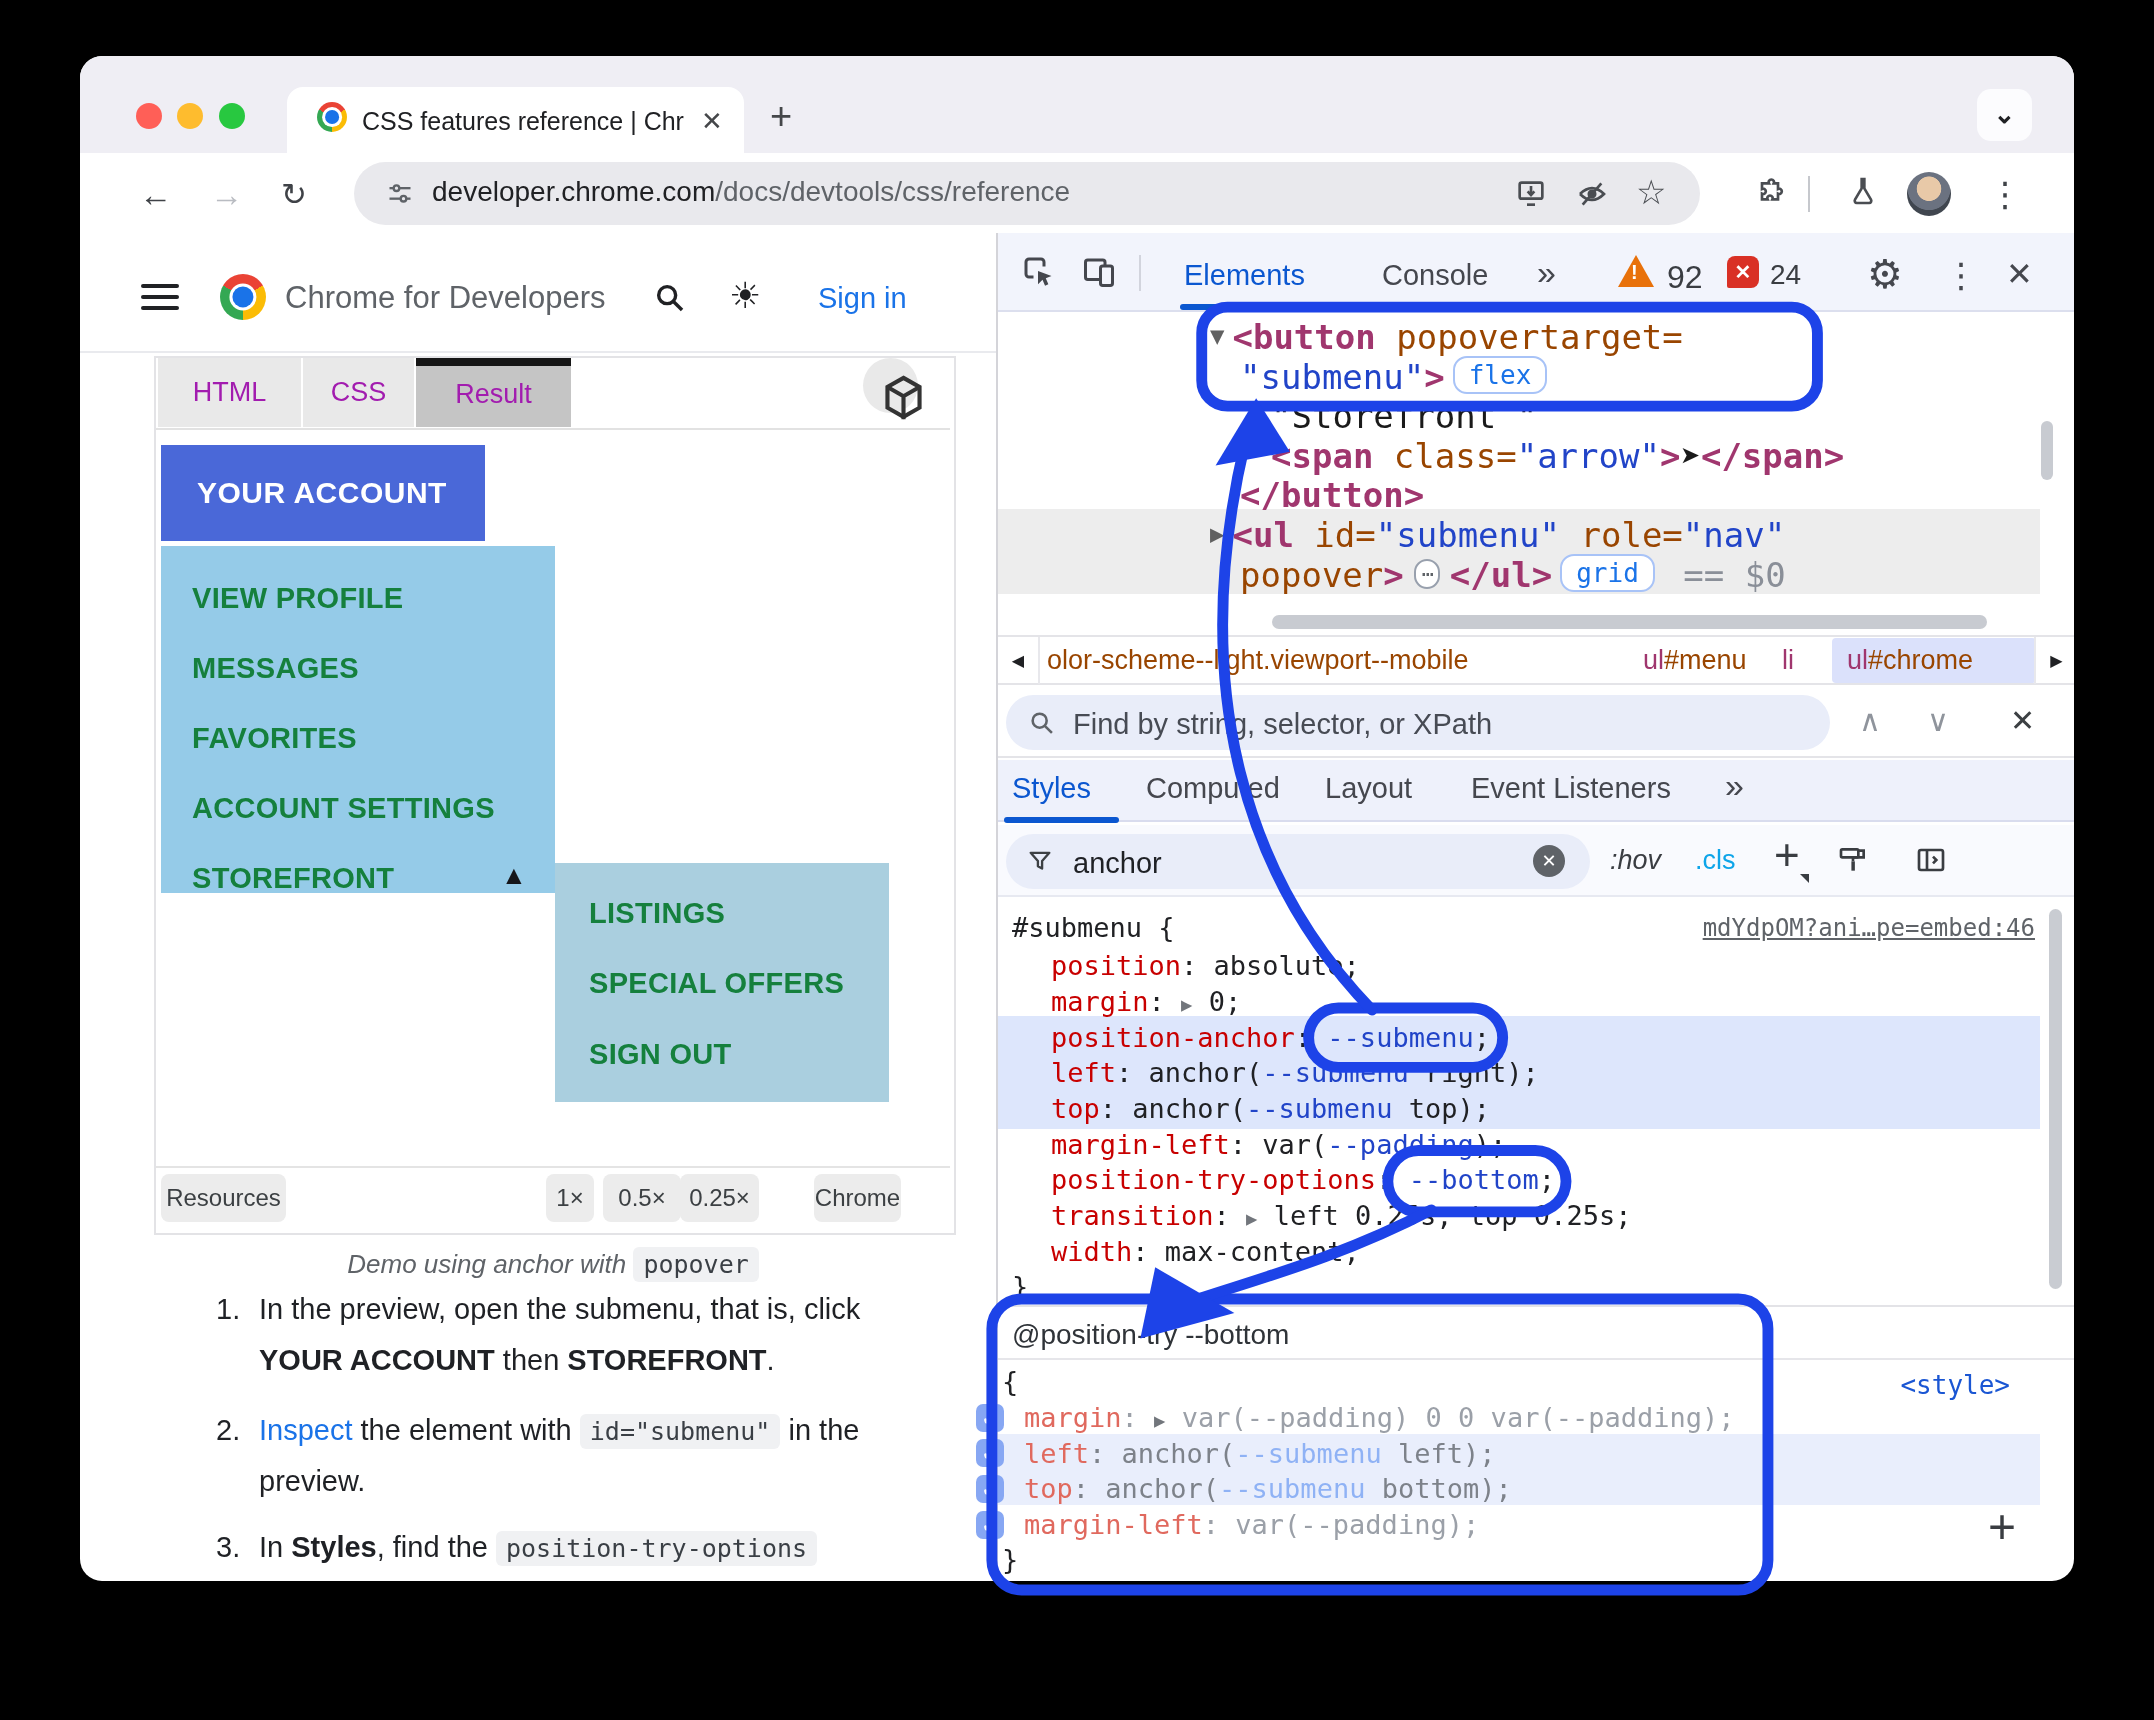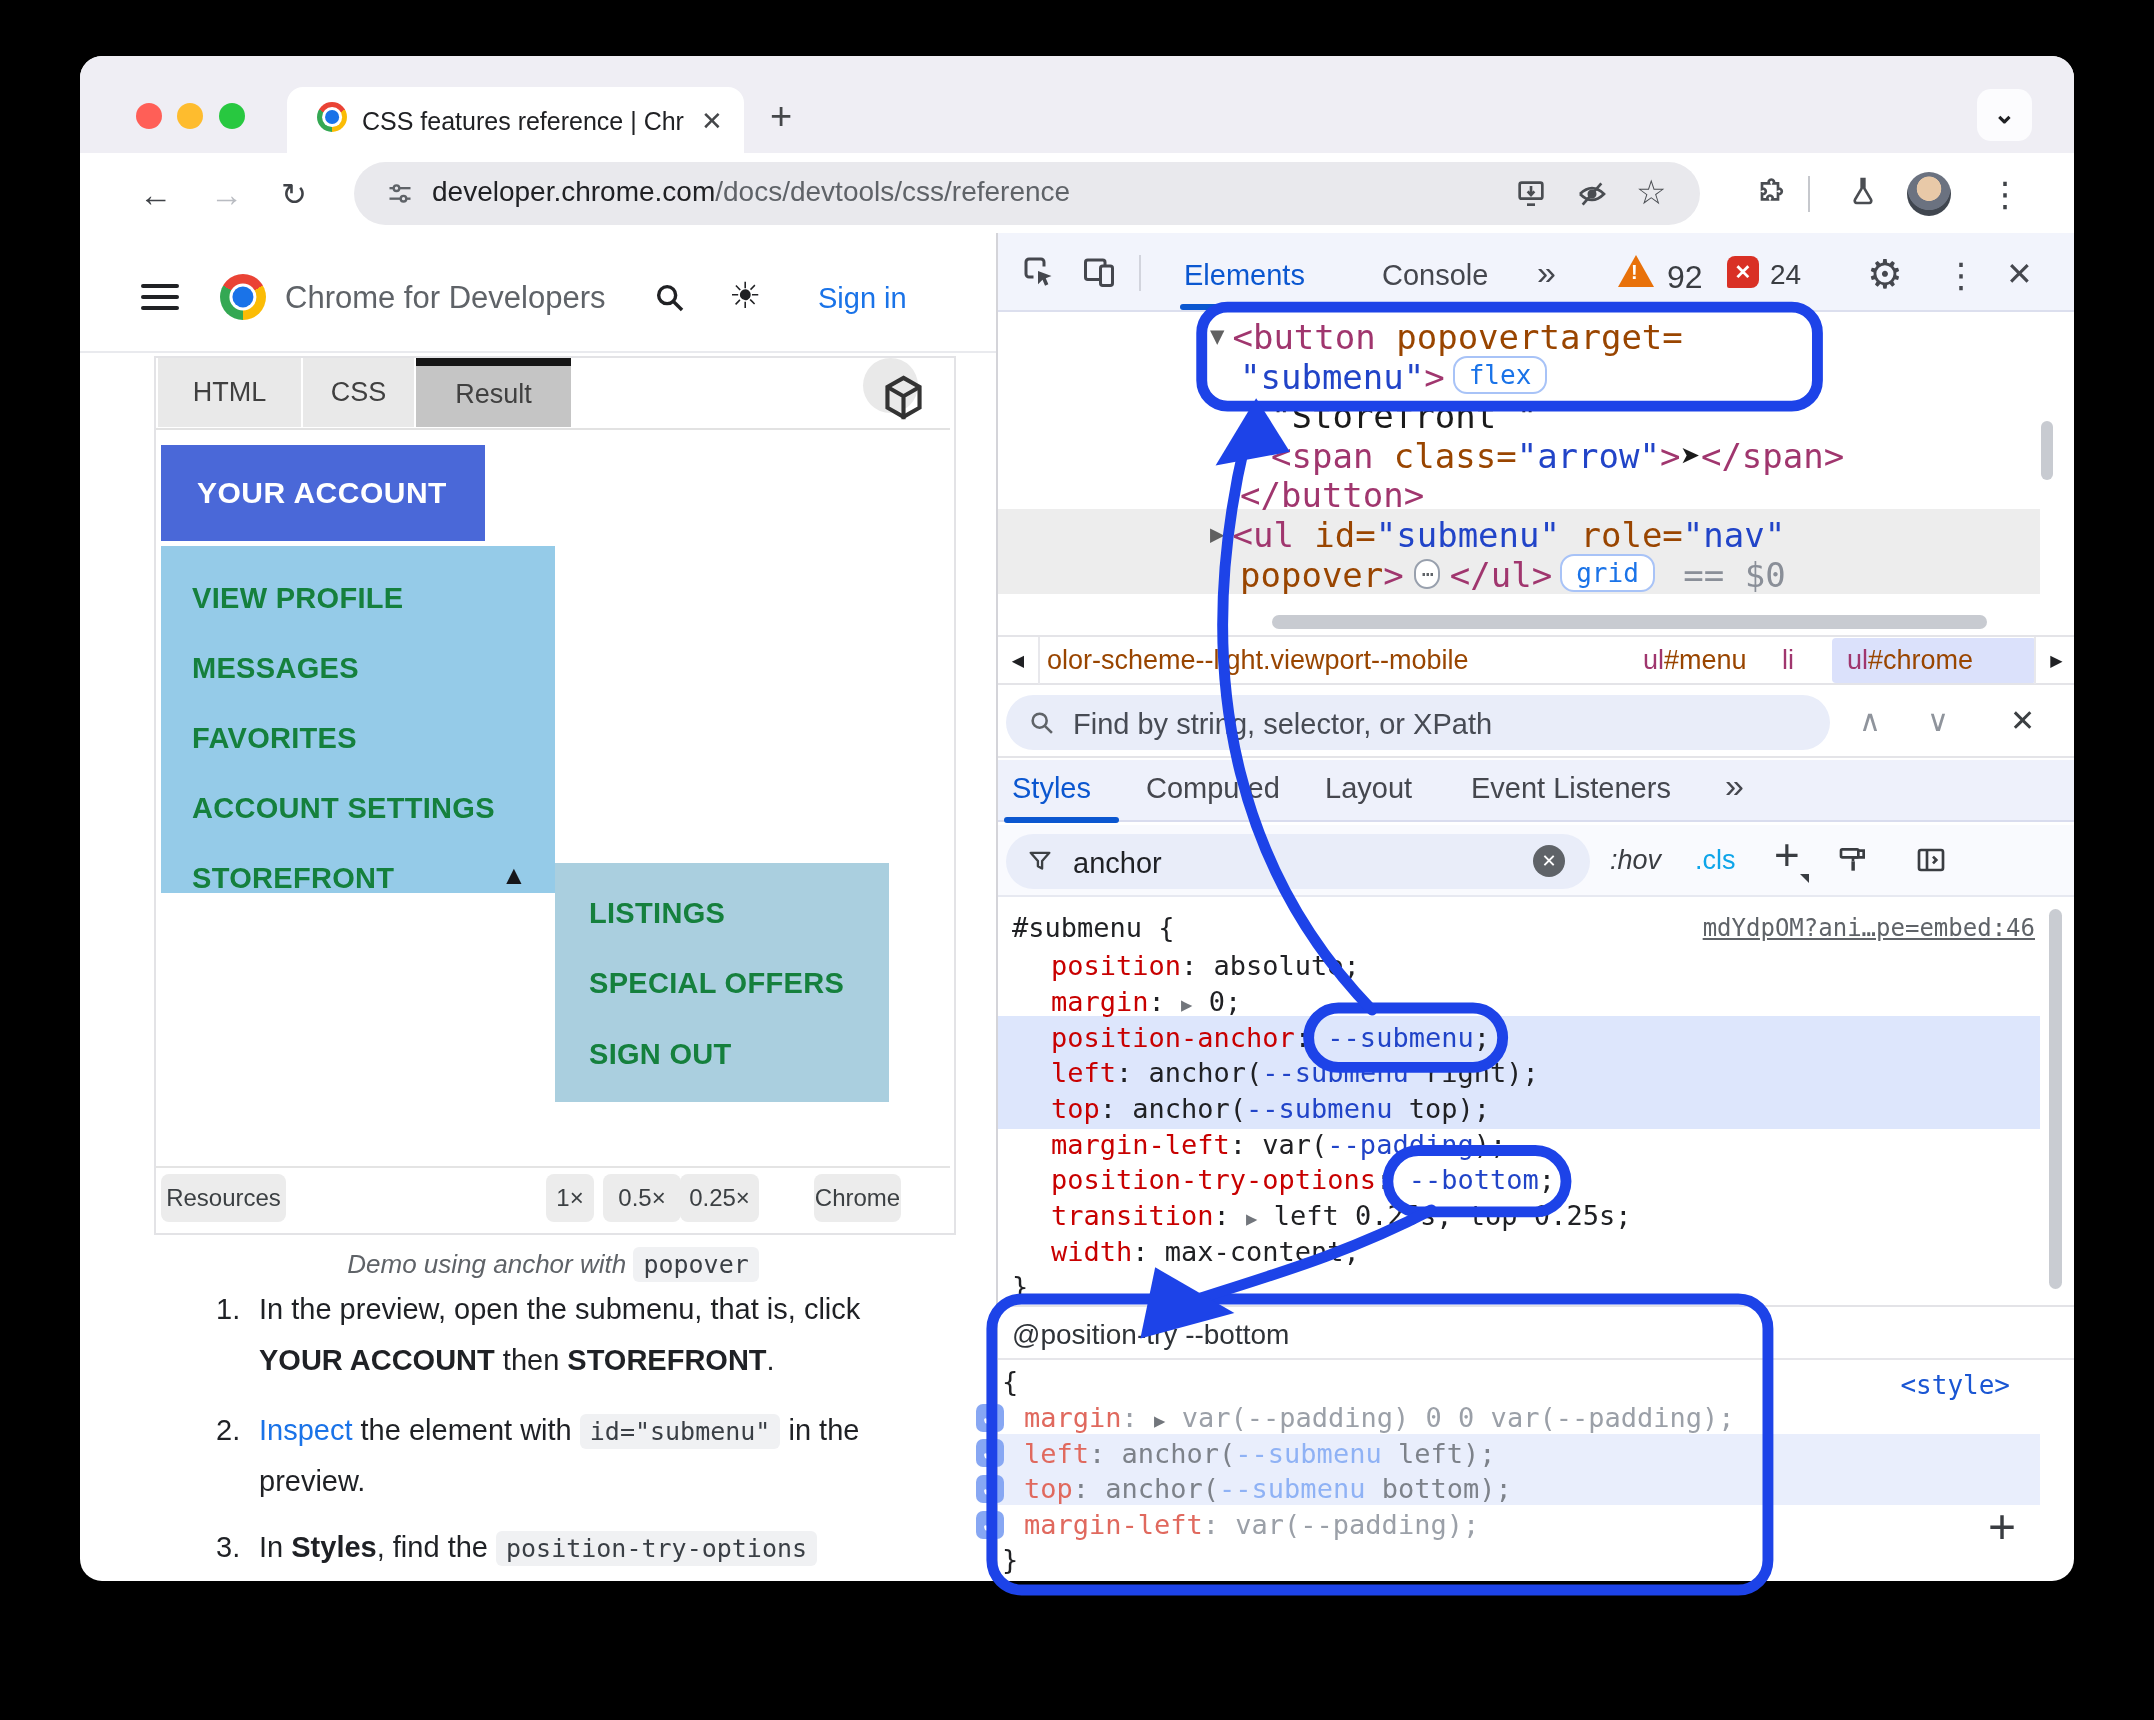--- a/index.html
+++ b/index.html
@@ -47,21 +47,21 @@
   [data-name="hamburger-icon"]{left:141px;top:284px;width:38px;height:26px;z-index:4;}
   [data-name="hamburger-icon"] i{position:absolute;left:0;width:38px;height:4px;background:#202124;border-radius:2px;}
   [data-name="hamburger-icon"] i:nth-child(2){top:11px;} [data-name="hamburger-icon"] i:nth-child(3){top:22px;}
   [data-name="site-logo"]{left:220px;top:274px;width:46px;height:46px;z-index:4;}
   [data-name="site-brand"]{left:285px;top:280px;font-size:31px;color:#5f6368;z-index:4;}
   [data-name="site-search-icon"]{left:653px;top:281px;width:34px;height:34px;color:#202124;z-index:4;}
   [data-name="theme-toggle-icon"]{left:729px;top:275px;font-size:36px;color:#202124;z-index:4;}
   [data-name="sign-in-link"]{left:818px;top:282px;font-size:29px;color:#1a73e8;font-weight:500;z-index:4;}
   
   [data-name="embed-frame"]{left:154px;top:356px;width:798px;height:875px;border:2px solid #e3e3e6;z-index:2;background:#fff;}
-  .etab{top:358px;height:69px;text-align:center;font-size:27px;color:#404040;line-height:69px;z-index:4;background:#e9e9e9;}
+  .etab{top:358px;height:69px;text-align:center;font-size:27px;color:#a21caf;line-height:69px;z-index:4;background:#e9e9e9;}
   [data-name="embed-tab-html"]{left:158px;width:143px;}
   [data-name="embed-tab-css"]{left:303px;width:111px;}
   [data-name="embed-tab-result"]{left:416px;width:155px;background:#c5c5c5;border-top:8px solid #161616;height:61px;line-height:57px;}
   [data-name="embed-tabs-divider"]{left:156px;top:428px;width:794px;height:2px;background:#e2e2e2;z-index:3;}
   [data-name="embed-fullscreen-button"]{left:863px;top:358px;width:55px;height:55px;border-radius:50%;background:#e9e9e9;z-index:4;color:#333;}
   [data-name="embed-fullscreen-button"] svg{margin:13px;}
   [data-name="account-button"]{left:161px;top:445px;width:324px;height:96px;background:#4a68d8;z-index:4;
      color:#fff;font-weight:700;font-size:30px;line-height:96px;padding-left:36px;box-sizing:border-box;letter-spacing:0.5px;}
   [data-name="submenu-panel"]{left:161px;top:546px;width:394px;height:347px;background:#95cbe8;z-index:3;}
   [data-name="nested-submenu-panel"]{left:555px;top:863px;width:334px;height:239px;background:#aacfdf;z-index:3;}
@@ -115,21 +115,21 @@
   
   [data-name="selected-node-row"]{left:998px;top:509px;width:1042px;height:85px;background:#ededed;z-index:3;}
   .cl{font-family:"DejaVu Sans Mono",monospace;font-size:34px;z-index:4;white-space:nowrap;color:#1a1a1a;}
   [data-name="element-line-1"]{left:1210px;top:317px;}
   [data-name="element-line-2"]{left:1240px;top:356px;}
   [data-name="element-line-3"]{left:1271px;top:396px;}
   [data-name="element-line-4"]{left:1271px;top:436px;}
   [data-name="element-line-5"]{left:1240px;top:475px;}
   [data-name="element-line-6"]{left:1210px;top:515px;}
   [data-name="element-line-7"]{left:1240px;top:554px;}
-  .tk-tag{color:#a0366e;} .tk-attr{color:#994500;} .tk-val{color:#2144c8;} .tk-txt{color:#1a1a1a;}
+  .tk-tag{color:#a0366e;font-weight:bold;} .tk-attr{color:#994500;} .tk-val{color:#2144c8;} .tk-txt{color:#1a1a1a;}
   .tk-arr{color:#616161;font-size:24px;margin-right:8px;vertical-align:5px;}
   .tk-badge{display:inline-block;border:2px solid #a8c3f7;color:#1a73e8;border-radius:14px;padding:0 14px;font-size:26px;line-height:34px;vertical-align:5px;margin:0 8px;background:#fff;}
   .tk-pill{display:inline-block;border:2px solid #98a0ad;color:#5f6368;border-radius:14px;padding:0 6px;font-size:20px;line-height:26px;vertical-align:6px;margin:0 10px;background:#fff;letter-spacing:-2px;}
   .tk-gray{color:#8a8f98;}
   [data-name="elements-vscrollbar"]{left:2041px;top:421px;width:12px;height:59px;border-radius:6px;background:#c8cbd1;z-index:4;}
   [data-name="elements-hscrollbar"]{left:1272px;top:615px;width:715px;height:14px;border-radius:7px;background:#c8cbd1;z-index:4;}
   
   [data-name="breadcrumb-bar"]{left:998px;top:635px;width:1076px;height:50px;background:#fff;border-top:2px solid #e4e4e8;border-bottom:2px solid #e4e4e8;z-index:2;box-sizing:border-box;}
   [data-name="breadcrumb-left-button"]{left:998px;top:637px;width:40px;height:47px;border-right:2px solid #e8e8ec;z-index:4;text-align:center;font-size:16px;line-height:47px;color:#202124;}
   [data-name="breadcrumb-right-button"]{left:2034px;top:637px;width:41px;height:47px;border-left:2px solid #e8e8ec;z-index:4;text-align:center;font-size:16px;line-height:47px;color:#202124;}

